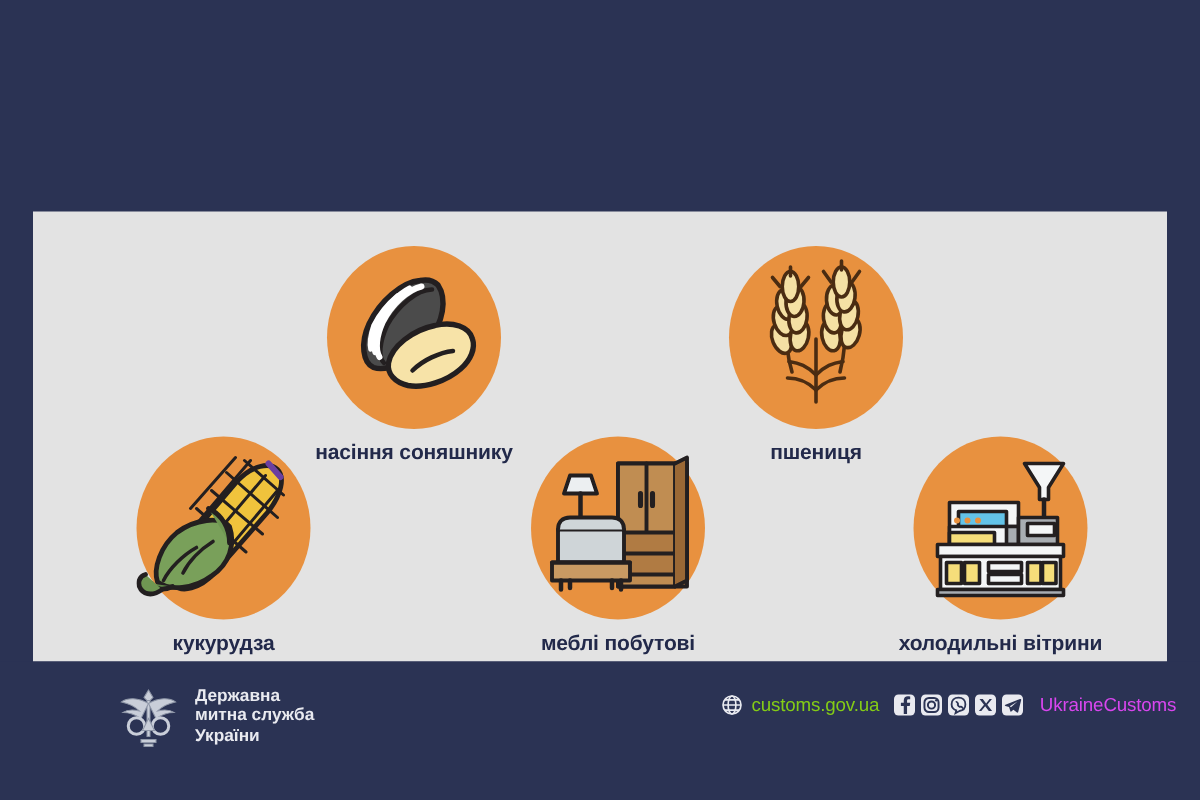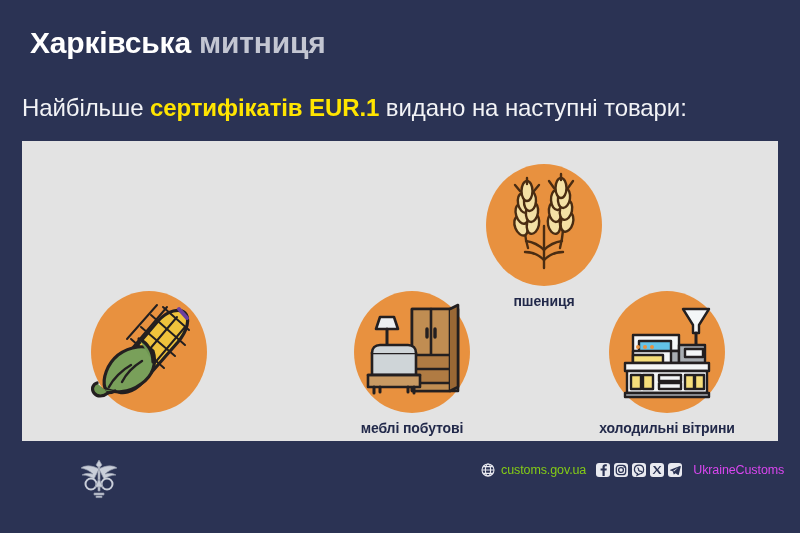--- a/index.html
+++ b/index.html
@@ -69,31 +69,39 @@
   .social { display:flex; align-items:center; gap:4px; margin-left:4px; }
   .sicon { width:14px; height:14px; background:#e9eaf0; border-radius:3px; display:block; position:relative; }
   .sicon svg { position:absolute; left:0; top:0; }
   .handle { font-size:12.5px; color:#d946ef; margin-left:5px; letter-spacing:-0.1px; }
 </style>
 </head>
 <body>
 
 <div id="page">
 
-  <div class="header">
-    <div class="title">
-      <span class="t-strong">Харківська</span><span class="t-soft"> митниця</span>
-    </div>
-    <div class="subtitle">
-      <span>Найбільше </span><span class="hl">сертифікатів EUR.1</span><span> видано на наступні товари:</span>
-    </div>
-  </div>
 
   <div class="main">
 
+    <div class="item i-seeds">
+      <div class="disc">
+        <svg viewBox="0 0 116 122">
+          <g stroke="#231f20" stroke-width="3.6" stroke-linejoin="round" stroke-linecap="round">
+            <path d="M74 26c6 9 4 25-7 38-11 13-27 20-36 17-7-3-9-16-3-29 7-15 22-28 34-29 5-1 9 0 12 3z" fill="#4b4b4b"></path>
+            <path d="M70 29c-10 0-23 11-30 24-5 11-6 21-2 25" fill="none" stroke-width="3"></path>
+            <path d="M63 27c-9 2-20 12-26 24-4 9-5 18-2 23" fill="none" stroke="#ffffff" stroke-width="4"></path>
+            <path d="M55 28c-8 4-16 13-21 23-3 8-4 15-2 20" fill="none" stroke="#ffffff" stroke-width="3.4"></path>
+            <path d="M47 33c-6 5-12 12-16 20-2 6-3 12-2 16" fill="none" stroke="#ffffff" stroke-width="3"></path>
+            <path d="M97 62c2 6-1 14-8 20-9 8-24 13-35 11-9-2-14-8-13-15 2-11 16-22 31-25 12-3 23 1 25 9z" fill="#f7e3a8"></path>
+            <path d="M84 70c-9 1-20 6-27 13" fill="none" stroke-width="3"></path>
+          </g>
+        </svg>
+      </div>
+      <div class="caption">насіння соняшнику</div>
+    </div>
 
     <div class="item i-wheat">
       <div class="disc">
         <svg viewBox="0 0 116 122">
           <g stroke="#4a2c12" stroke-width="2.4" stroke-linecap="round" stroke-linejoin="round" fill="none">
             <path d="M58 104V62"></path>
             <path d="M58 96c-6-6-12-8-19-8"></path>
             <path d="M58 86c-6-6-11-8-18-9"></path>
             <path d="M58 96c6-6 12-8 19-8"></path>
             <path d="M58 86c6-6 11-8 18-9"></path>
@@ -139,20 +147,21 @@
             </g>
             <path d="M62 60c4 12 0 25-12 33-12 9-28 10-36 4-3-9 2-24 13-33 12-9 29-11 35-4z" fill="#79a05a"></path>
             <path d="M24 100c-6 3-12 2-14-2" fill="#5e8748"></path>
             <path d="M40 74c-9 5-18 14-22 22" fill="none" stroke-width="2.4"></path>
             <path d="M51 70c-8 5-16 13-20 21" fill="none" stroke-width="2.4"></path>
             <path d="M48 48c9 4 14 13 14 23" fill="#6f9752"></path>
             <path d="M17 102c-5 4-11 4-14 0-3-4-1-9 3-10" fill="#6f9752"></path>
           </g>
         </svg>
       </div>
+      <div class="caption">кукурудза</div>
     </div>
 
     <div class="item i-furn">
       <div class="disc">
         <svg viewBox="0 0 116 122">
           <g stroke="#231f20" stroke-width="2.6" stroke-linejoin="round" stroke-linecap="round">
 
             <path d="M58 18h46v82H58z" fill="#b07b43"></path>
             <path d="M58 18h38v82H58z" fill="#c08d52"></path>
             <path d="M77 18v46" fill="none"></path>
@@ -219,20 +228,25 @@
           <path d="M20 10h2v24h-2z"></path>
           <path d="M21 12c-7-4-14-4-18-1 5 1 9 3 12 6-4-1-8-1-11 1 5 0 9 2 12 4z"></path>
           <path d="M21 12c7-4 14-4 18-1-5 1-9 3-12 6 4-1 8-1 11 1-5 0-9 2-12 4z"></path>
           <circle cx="13" cy="27" r="5.5" fill="none" stroke="#c9ced9" stroke-width="2"></circle>
           <circle cx="29" cy="27" r="5.5" fill="none" stroke="#c9ced9" stroke-width="2"></circle>
           <path d="M21 22l-4 8h8z"></path>
           <path d="M16 36h10v2H16z"></path>
           <path d="M18 39h6v1.6h-6z"></path>
         </g>
       </svg>
+      <div class="brand-text">
+        <div>Державна</div>
+        <div>митна служба</div>
+        <div>України</div>
+      </div>
     </div>
 
     <div class="contacts">
       <svg class="globe" viewBox="0 0 14 14">
         <g fill="none" stroke="#e9eaf0" stroke-width="1.1">
           <circle cx="7" cy="7" r="6"></circle>
           <ellipse cx="7" cy="7" rx="2.6" ry="6"></ellipse>
           <path d="M1 7h12M2.2 3.6h9.6M2.2 10.4h9.6"></path>
         </g>
       </svg>

